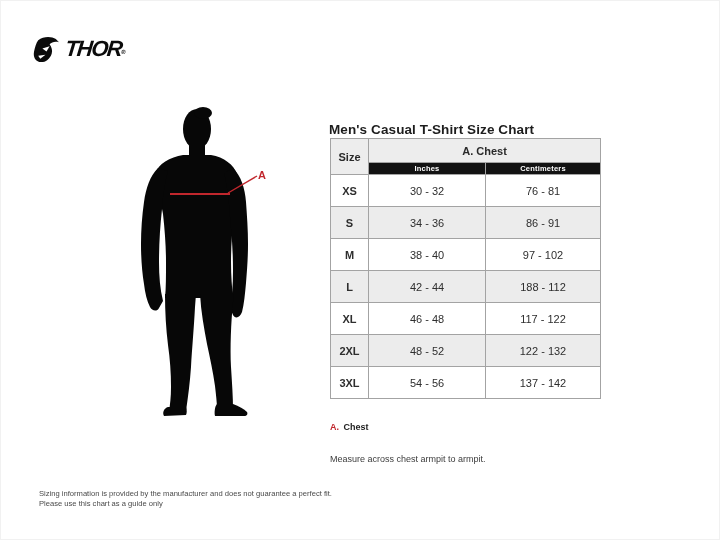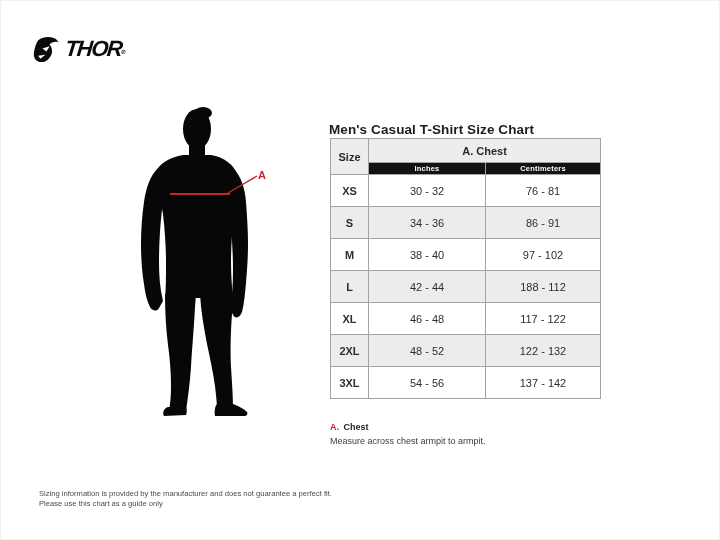--- a/index.html
+++ b/index.html
@@ -47,21 +47,21 @@
   .row-cell.size-lbl { font-weight: bold; }
   tr.alt .row-cell { background: #ececec; }
 
   .measure-title {
     position: absolute; left: 329px; top: 395px; width: 280px;
     font-size: 13px; font-weight: bold; color: #1d1d1d;
   }
   .measure-item { position: absolute; left: 330px; top: 416px; width: 280px; }
   .measure-key { font-size: 9px; font-weight: bold; color: #c1272d; }
   .measure-name { font-size: 9px; font-weight: bold; color: #222222; }
-  .measure-desc { font-size: 9px; color: #3c3c3c; margin-top: 2px; }
+  .measure-desc { font-size: 9px; color: #3c3c3c; margin-top: 20px; }
 
   
   .disclaimer {
     position: absolute; left: 33px; top: 489px; width: 320px;
     font-size: 7.6px; color: #4a4a4a; line-height: 10px; margin-left: 6px;
   }
 </style>
 </head>
 <body>
 

